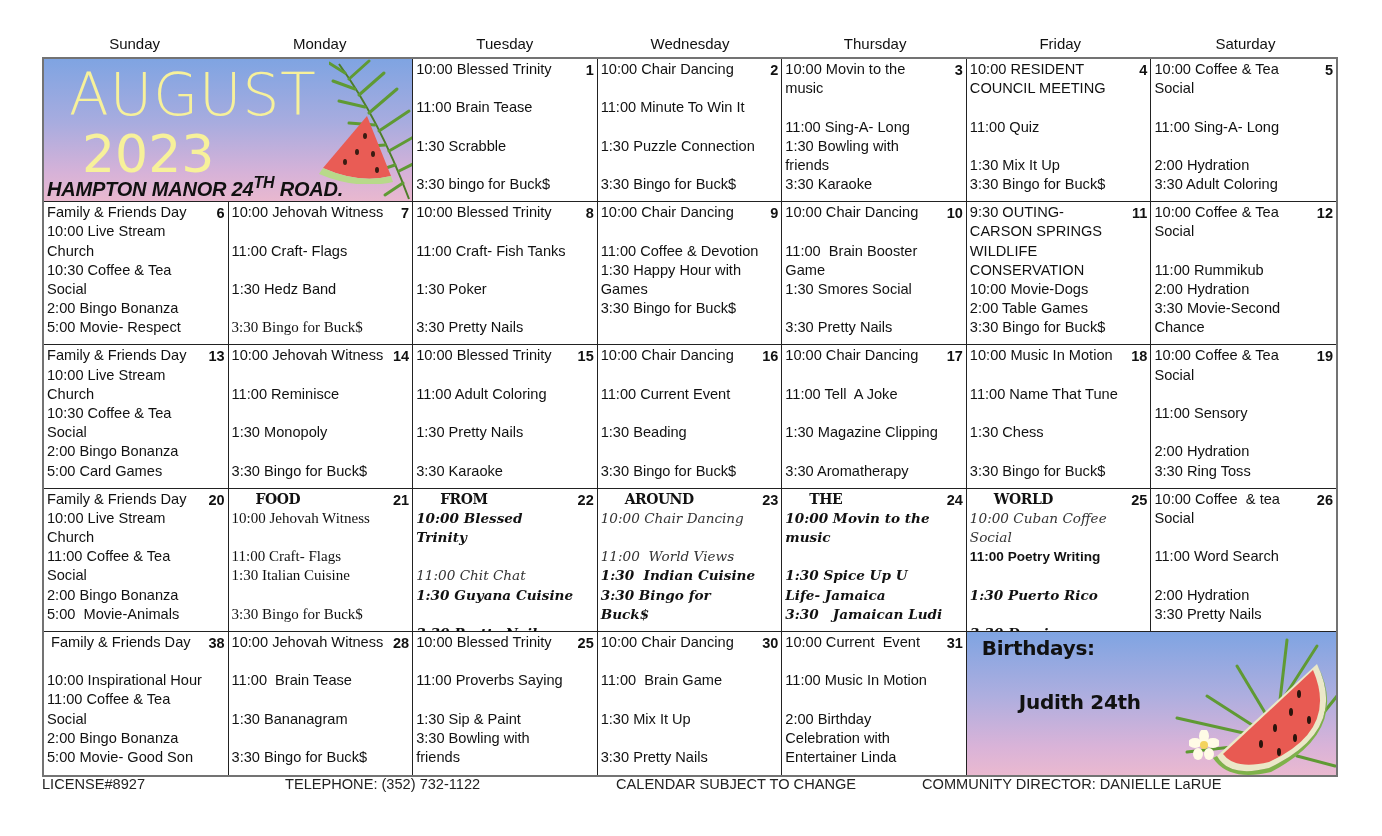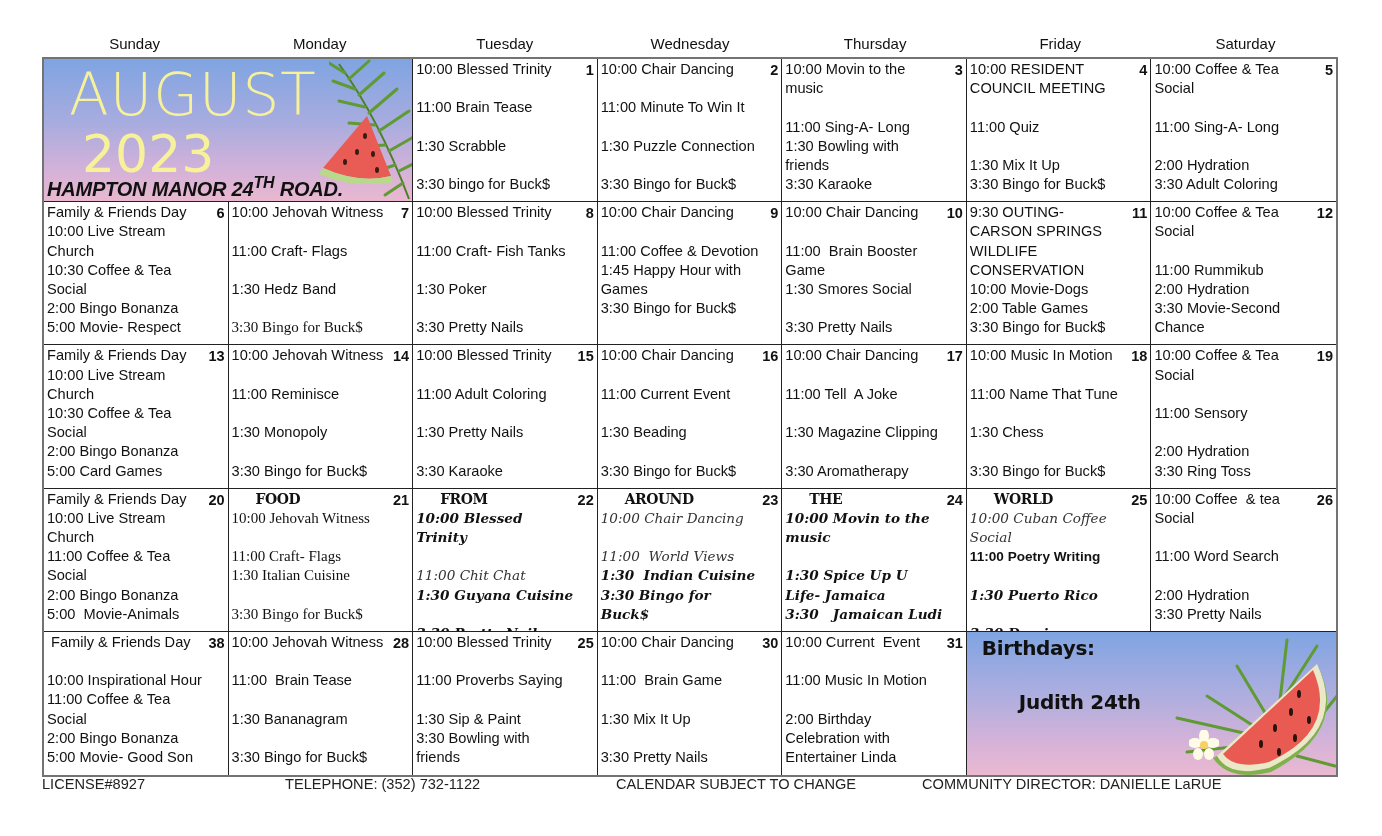--- a/index.html
+++ b/index.html
@@ -163,21 +163,21 @@
       <div class="line"></div>
       <div class="line">1:30 Poker</div>
       <div class="line"></div>
       <div class="line">3:30 Pretty Nails</div>
     </div>
     <div class="cell">
       <span class="daynum">9</span>
       <div class="line">10:00 Chair Dancing</div>
       <div class="line"></div>
       <div class="line">11:00 Coffee &amp; Devotion</div>
-      <div class="line">1:45 Happy Hour with Games</div>
+      <div class="line">1:30 Happy Hour with Games</div>
       <div class="line">3:30 Bingo for Buck$</div>
     </div>
     <div class="cell">
       <span class="daynum">10</span>
       <div class="line">10:00 Chair Dancing</div>
       <div class="line"></div>
       <div class="line">11:00  Brain Booster Game</div>
       <div class="line">1:30 Smores Social</div>
       <div class="line"></div>
       <div class="line">3:30 Pretty Nails</div>

